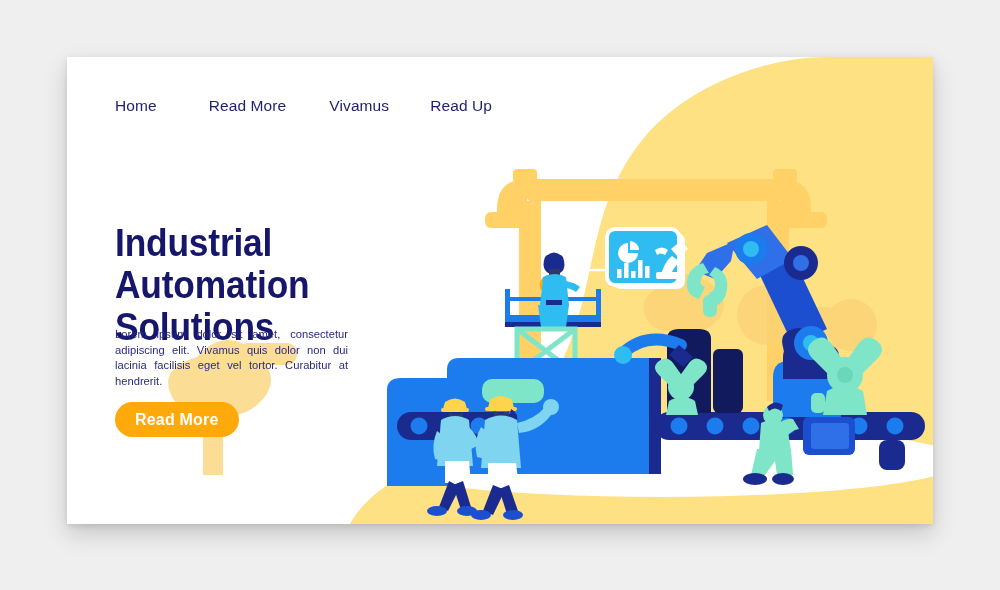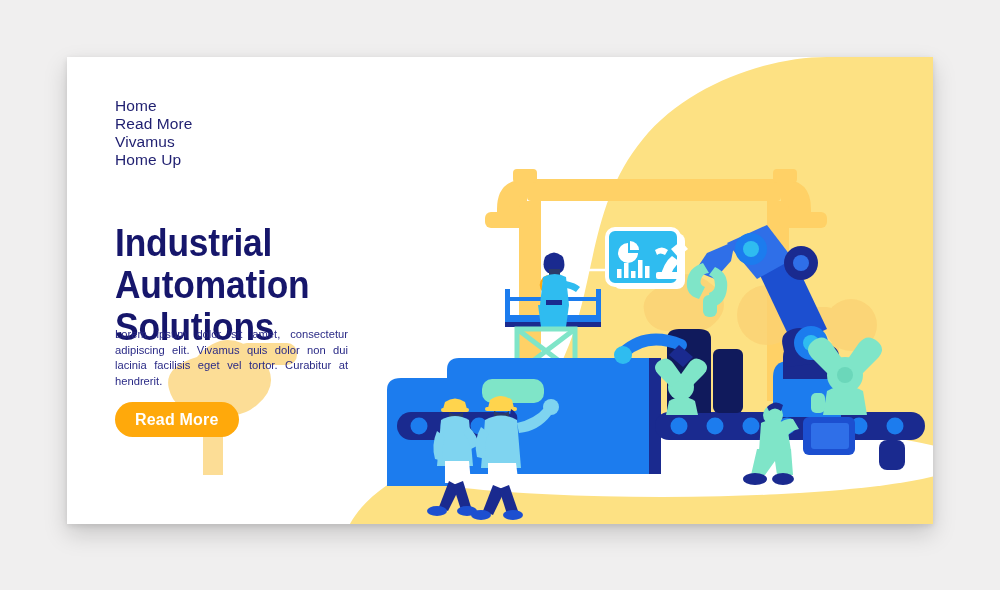--- a/index.html
+++ b/index.html
@@ -48,22 +48,22 @@
     width: 420px;
     height: 467px;
     z-index: 5;
   }
 
   .nav {
     position: absolute;
     left: 48px;
     top: 40px;
     display: flex;
+    align-items: center;
     gap: 0;
-    flex-direction: column;
   }
   .nav-item {
     color: #1f1f70;
     font-size: 15.5px;
     font-family: "Liberation Sans", sans-serif;
     letter-spacing: .1px;
     text-decoration: none;
     white-space: nowrap;
     cursor: pointer;
   }
@@ -344,21 +344,21 @@
 
     <div class="content">
 
       <nav class="nav">
         <a class="nav-item" href="#">Home</a>
         <span class="nav-sp-1"></span>
         <a class="nav-item" href="#">Read More</a>
         <span class="nav-sp-2"></span>
         <a class="nav-item" href="#">Vivamus</a>
         <span class="nav-sp-3"></span>
-        <a class="nav-item" href="#">Home Up</a>
+        <a class="nav-item" href="#">Read Up</a>
       </nav>
 
       <h1 class="headline">
         <span class="l1">Industrial</span>
         <span class="l2">Automation Solutions</span>
       </h1>
 
       <p class="lede">Lorem ipsum dolor sit amet, consectetur adipiscing elit. Vivamus quis dolor non dui lacinia facilisis eget vel tortor. Curabitur at hendrerit.</p>
 
       <button class="cta" type="button">Read More</button>

